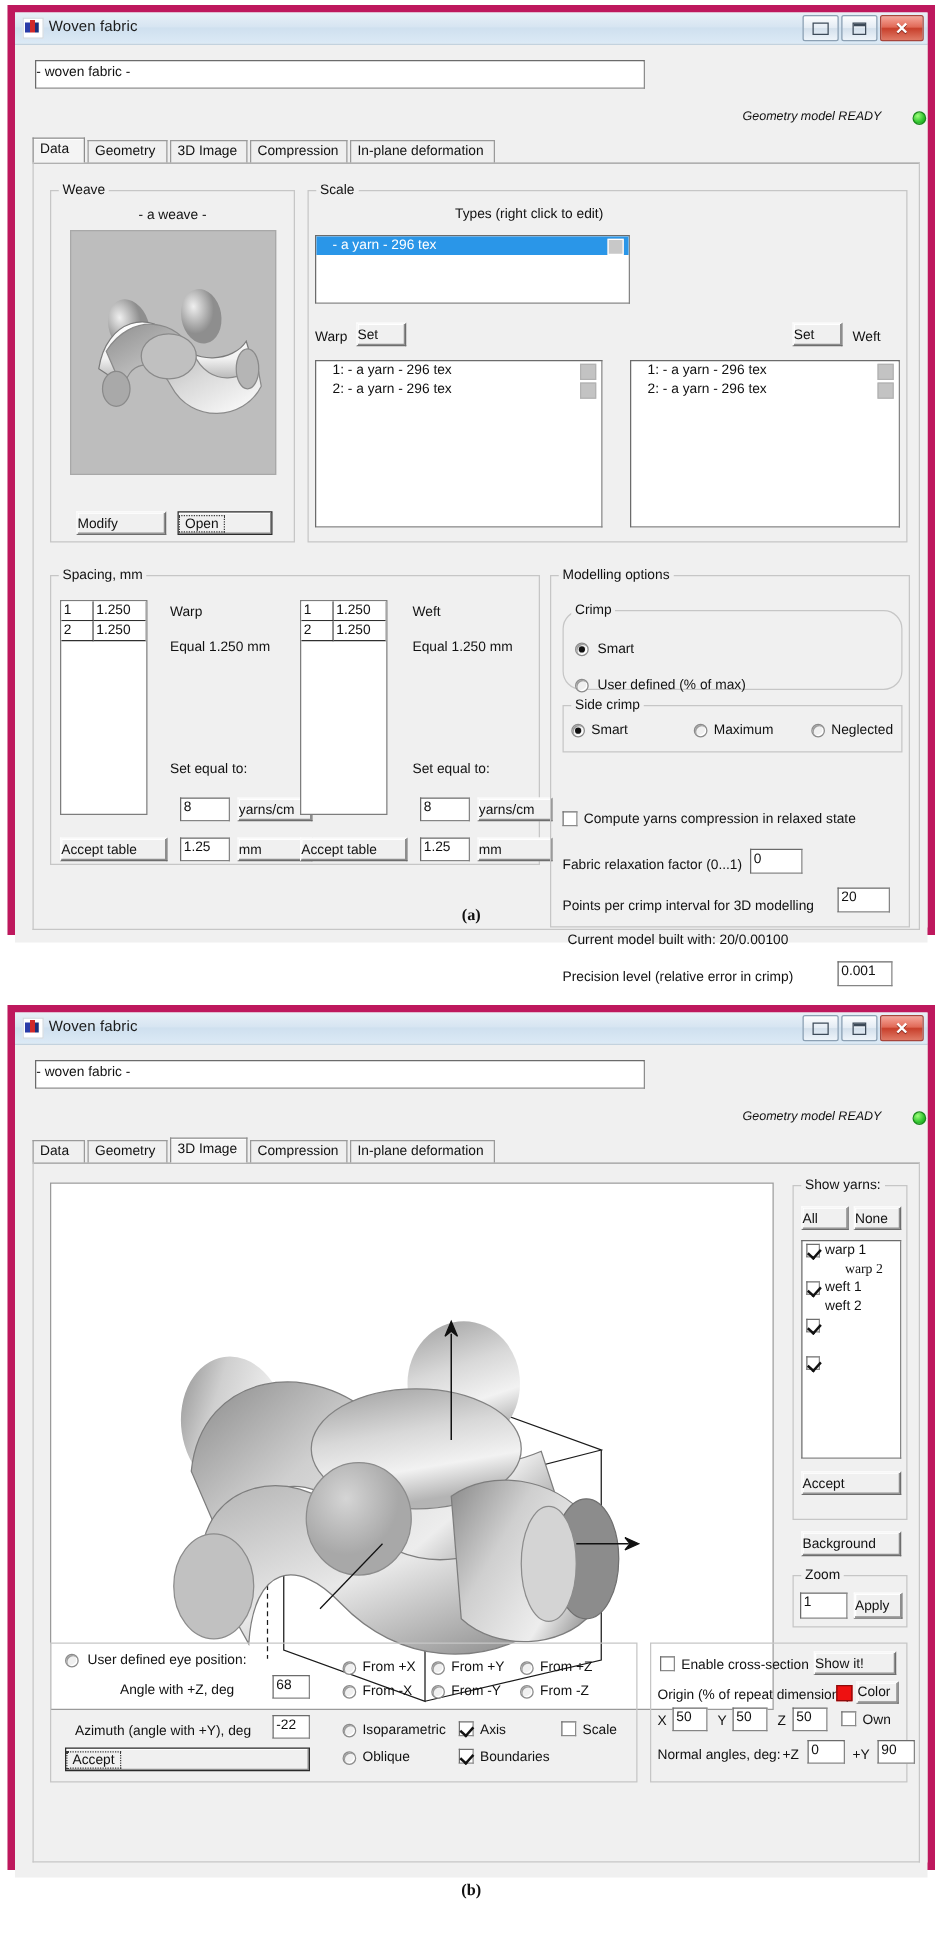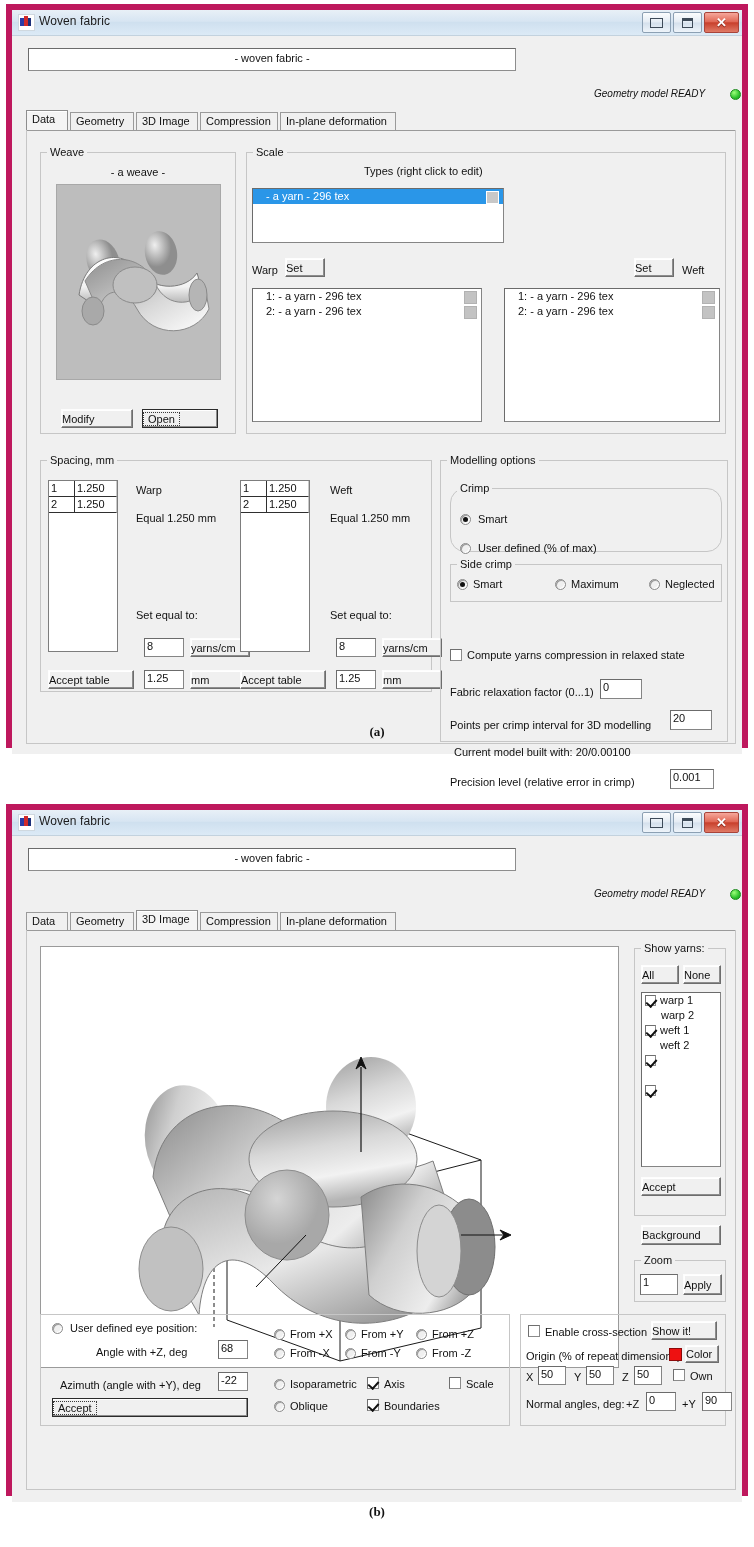--- a/index.html
+++ b/index.html
@@ -27,21 +27,21 @@
   .wbtn.close{width:33px;border-color:#a8443a;
     background:linear-gradient(to bottom,#f6a79b,#e16a58 45%,#c8402c 52%,#e07a66);}
   .gmark{width:11px;height:8px;border:1px solid #3d4a58;border-top-width:1px;}
   .mmark{width:9px;height:8px;border:1px solid #3d4a58;}
   .mmark i{display:block;width:100%;height:2px;background:#3d4a58;}
   .xmark{color:#fff;font-size:13px;font-weight:bold;line-height:1;text-shadow:0 1px 0 #7a1d12;}
 
   
   .client{position:relative;background:#f0f0f0;}
   .namebox{position:absolute;background:#fff;border:1px solid #8d8d8d;border-top-color:#6b6b6b;border-left-color:#6b6b6b;
-     font-size:11px;padding:3px 12px;box-sizing:border-box;color:#111;overflow:hidden;white-space:nowrap;text-align:center;}
+     font-size:11px;padding:3px 0;box-sizing:border-box;color:#111;overflow:hidden;white-space:nowrap;}
   .ready{position:absolute;font-size:10px;color:#111;white-space:nowrap;font-style:italic;}
   .led{position:absolute;width:9px;height:9px;border-radius:50%;
      background:radial-gradient(circle at 35% 30%,#9dff7a,#2ec22e 60%,#1a9a1a);border:1px solid #1b8a1b;}
 
   
   .tabs{position:absolute;height:20px;}
   .tab{position:absolute;top:2px;height:18px;box-sizing:border-box;
      border:1px solid #9a9a9a;border-bottom:none;background:#f0f0f0;
      font-size:11px;color:#111;padding:2px 5px 0 5px;white-space:nowrap;}
   .tab.sel{top:0;height:20px;background:#f4f4f4;border-color:#8d8d8d;z-index:3;box-shadow:inset 0 1px 0 #fff;}
@@ -424,21 +424,21 @@
         <span>All</span>
       </div>
       <div class="btn" style="left:671px;top:129px;width:38px;height:19px;">
         <span>None</span>
       </div>
       <div class="list" style="left:629px;top:156px;width:80px;height:175px;">
         <div class="li" style="padding-left:18px;">
           <span class="chk on" style="left:3px;top:2px;width:11px;height:11px;"></span>
           <span>warp 1</span>
         </div>
-        <div class="li" style="padding-left:19px;">
+        <div class="li" style="padding-left:34px;font-family:Liberation Serif, serif;">
           <span class="chk on" style="left:3px;top:17px;width:11px;height:11px;"></span>
           <span>warp 2</span>
         </div>
         <div class="li" style="padding-left:18px;">
           <span class="chk on" style="left:3px;top:32px;width:11px;height:11px;"></span>
           <span>weft 1</span>
         </div>
         <div class="li" style="padding-left:18px;">
           <span class="chk on" style="left:3px;top:47px;width:11px;height:11px;"></span>
           <span>weft 2</span>

